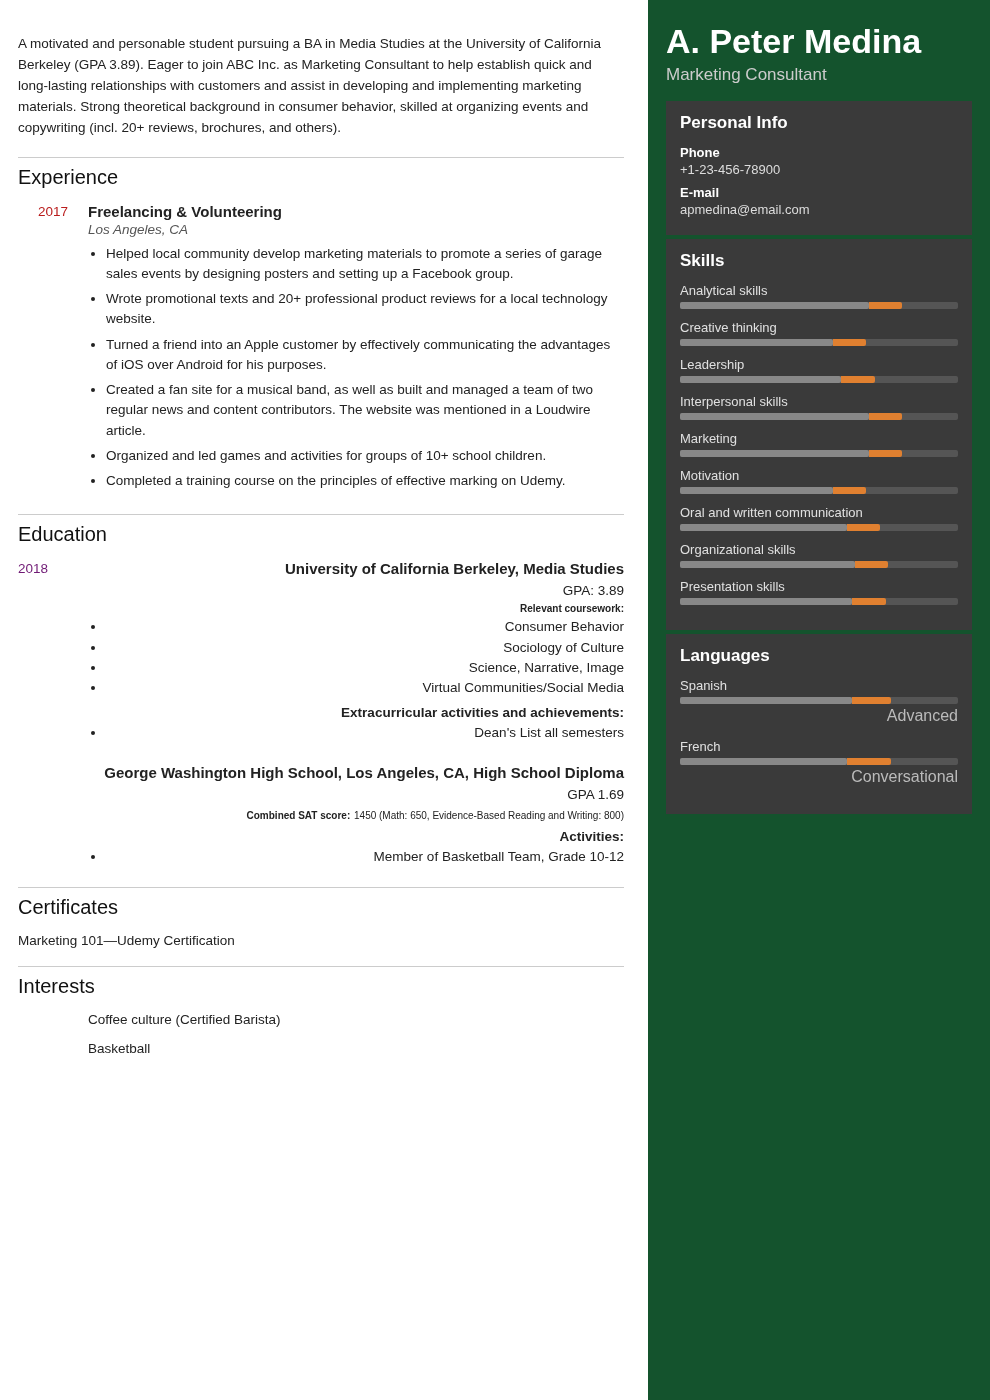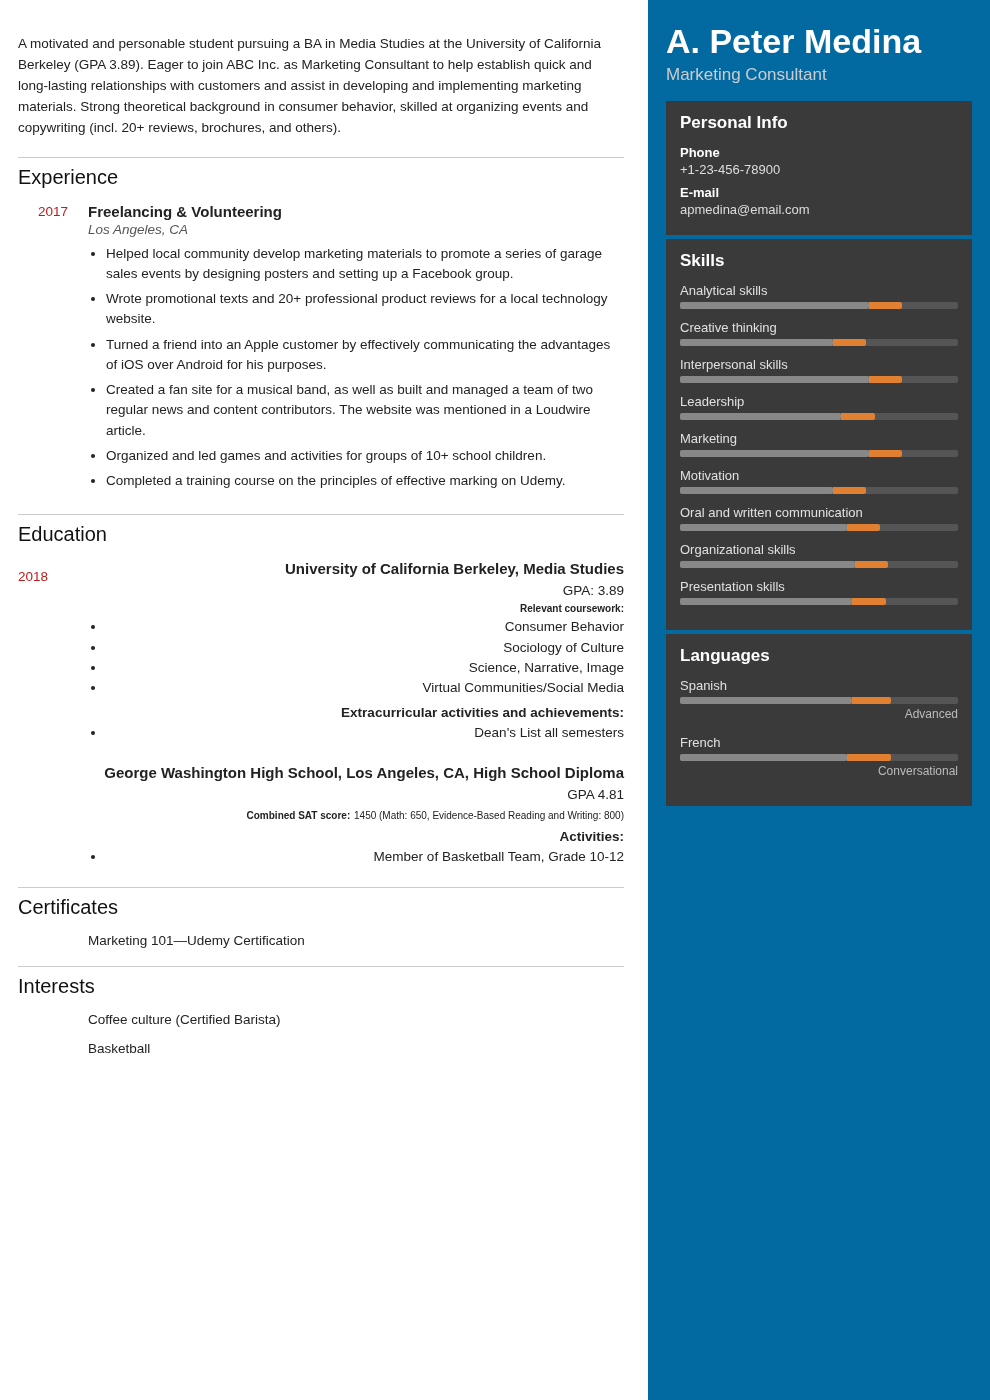--- a/index.html
+++ b/index.html
@@ -78,24 +78,23 @@
       line-height: 1.5;
     }
 
     .edu-block {
       display: flex;
       margin-bottom: 20px;
     }
     .edu-year {
       width: 70px;
       min-width: 70px;
-      color: #b91c1c;
+      color: #701a75;
       font-size: 13.5px;
       padding-top: 1px;
-      margin-top: 8px;
     }
     .edu-content {
       flex: 1;
       text-align: right;
     }
     .edu-title {
       font-size: 15px;
       font-weight: bold;
       margin-bottom: 5px;
     }
@@ -120,20 +119,21 @@
     }
     .edu-extra-label {
       font-weight: bold;
       font-size: 13.5px;
       margin-top: 7px;
     }
 
     .cert-block {
       display: flex;
       margin-bottom: 10px;
+      flex-direction: column;
     }
     .cert-year {
       width: 70px;
       min-width: 70px;
     }
     .cert-content {
       flex: 1;
       font-size: 13.5px;
     }
 
@@ -147,21 +147,21 @@
     }
     .interest-content {
       flex: 1;
       font-size: 13.5px;
       margin-bottom: 6px;
     }
 
     
     .right-col {
       flex: 1;
-      background: #0369a1;
+      background: #14532d;
       color: #f0f0f0;
       padding: 22px 18px 30px 18px;
     }
 
     .name-block {
       margin-bottom: 16px;
     }
     .name-title {
       font-size: 34px;
       font-weight: bold;
@@ -259,21 +259,21 @@
       left: 0; top: 0;
     }
     .lang-bar-accent {
       background: #e08030;
       height: 7px;
       border-radius: 0 2px 2px 0;
       position: absolute;
       top: 0;
     }
     .lang-level {
-      font-size: 12px;
+      font-size: 16px;
       color: #bbb;
       text-align: right;
       margin-top: 3px;
     }
   </style>
 </head>
 <body>
 
 <div class="left-col">
 
@@ -318,21 +318,21 @@
         <ul class="edu-bullets">
           <li>Dean's List all semesters</li>
         </ul>
       </div>
     </div>
 
     <div class="edu-block">
       <div class="edu-year"></div>
       <div class="edu-content">
         <div class="edu-title">George Washington High School, Los Angeles, CA, High School Diploma</div>
-        <div class="edu-gpa">GPA 4.81</div>
+        <div class="edu-gpa">GPA 1.69</div>
         <div style="font-size:13.5px; margin-bottom:4px;">
           <span class="edu-coursework-label">Combined SAT score:</span>
           <span style="font-size:10px;">1450 (Math: 650, Evidence-Based Reading and Writing: 800)</span>
         </div>
         <div class="edu-extra-label">Activities:</div>
         <ul class="edu-bullets">
           <li>Member of Basketball Team, Grade 10-12</li>
         </ul>
       </div>
     </div>
@@ -389,31 +389,31 @@
           </div>
         </div>
         <div class="skill-item">
           <div class="skill-name">Creative thinking</div>
           <div class="skill-bar-bg">
             <div class="skill-bar-fill" style="width: 55%;"></div>
             <div class="skill-bar-accent" style="left: 55%; width: 12%;"></div>
           </div>
         </div>
         <div class="skill-item">
+          <div class="skill-name">Leadership</div>
+          <div class="skill-bar-bg">
+            <div class="skill-bar-fill" style="width: 58%;"></div>
+            <div class="skill-bar-accent" style="left: 58%; width: 12%;"></div>
+          </div>
+        </div>
+        <div class="skill-item">
           <div class="skill-name">Interpersonal skills</div>
           <div class="skill-bar-bg">
             <div class="skill-bar-fill" style="width: 68%;"></div>
             <div class="skill-bar-accent" style="left: 68%; width: 12%;"></div>
-          </div>
-        </div>
-        <div class="skill-item">
-          <div class="skill-name">Leadership</div>
-          <div class="skill-bar-bg">
-            <div class="skill-bar-fill" style="width: 58%;"></div>
-            <div class="skill-bar-accent" style="left: 58%; width: 12%;"></div>
           </div>
         </div>
         <div class="skill-item">
           <div class="skill-name">Marketing</div>
           <div class="skill-bar-bg">
             <div class="skill-bar-fill" style="width: 68%;"></div>
             <div class="skill-bar-accent" style="left: 68%; width: 12%;"></div>
           </div>
         </div>
         <div class="skill-item">

